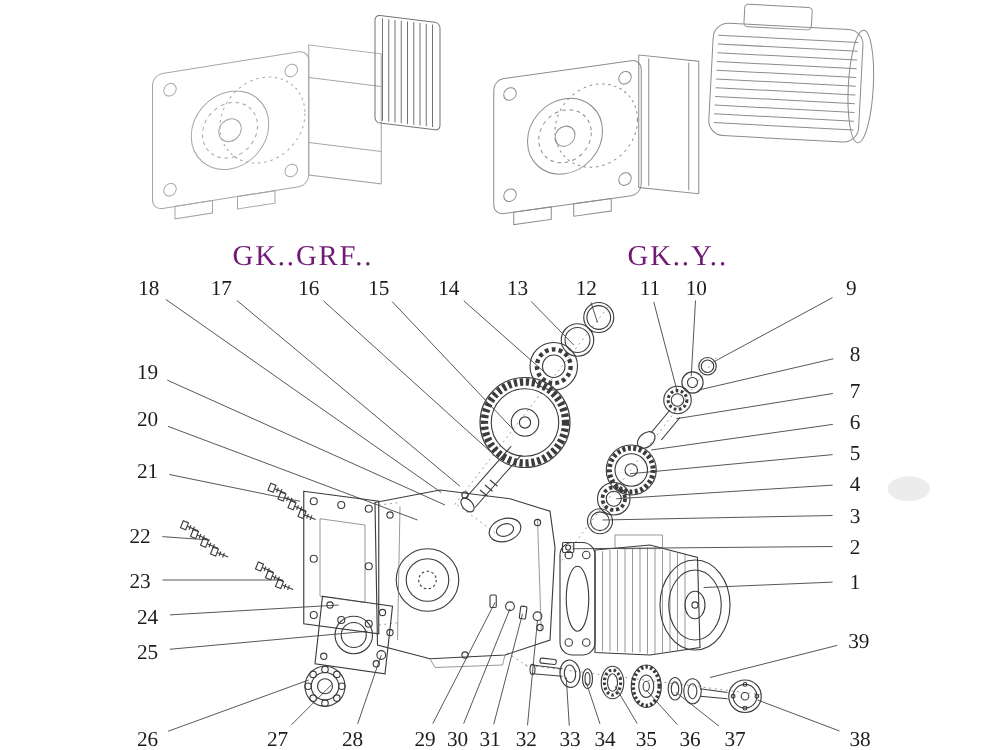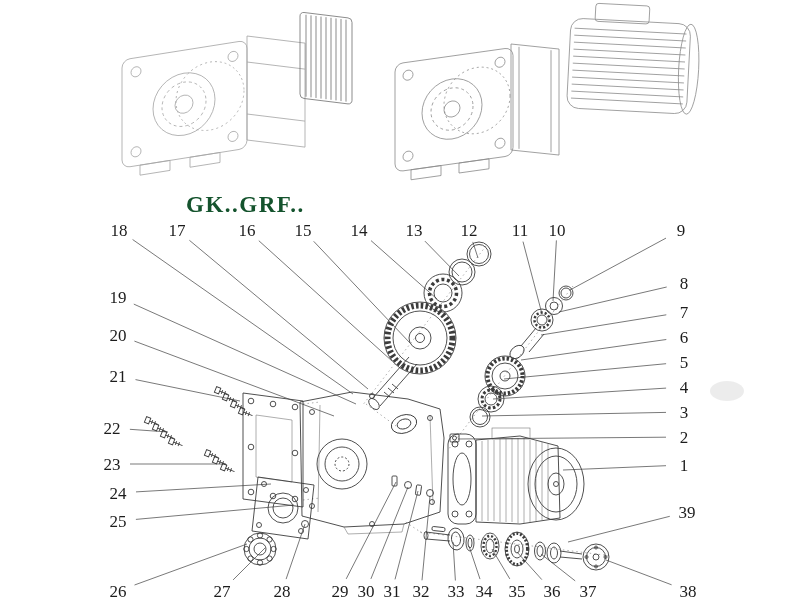--- a/index.html
+++ b/index.html
@@ -1,19 +1,19 @@
 <!DOCTYPE html>
 <html><head>
 <meta charset="utf-8">
 <style>
   html,body{margin:0;padding:0;background:#fff;}
   .stage{position:relative;width:800px;height:600px;background:#ffffff;overflow:hidden;
          font-family:"Liberation Serif",serif;}
   .stage svg{position:absolute;left:0;top:0;}
-  .title{position:absolute;font-weight:bold;font-size:23px;letter-spacing:1.5px;color:#14532d;white-space:nowrap;}
+  .title{position:absolute;font-weight:normal;font-size:23px;letter-spacing:1.5px;color:#701a75;white-space:nowrap;}
   .title-left{left:186px;top:192px;}
   .title-right{left:502px;top:192px;}
   .callout-num{font-family:"Liberation Serif",serif;font-size:17px;fill:#1c1c1c;text-anchor:middle;}
   .leader{stroke:#3f3f3f;stroke-width:0.7;}
   .art{stroke:#3c3c3c;fill:none;stroke-width:0.9;}
   .faint{stroke:#a5a5a5;fill:none;stroke-width:0.8;}
   .faint2{stroke:#8c8c8c;fill:none;stroke-width:0.8;}
   .ribs{stroke:#737373;fill:none;stroke-width:0.8;}
   .thin{stroke-width:0.55;stroke:#6b6b6b;}
 </style>
@@ -405,14 +405,15 @@
         <line x1="509.8" y1="578.9" x2="492" y2="549" class="leader"></line>
         <text x="517" y="597" class="callout-num">35</text>
         <line x1="541.8" y1="579.6" x2="517" y2="552" class="leader"></line>
         <text x="552" y="597" class="callout-num">36</text>
         <line x1="575.2" y1="580.9" x2="541" y2="554" class="leader"></line>
         <text x="588" y="597" class="callout-num">37</text>
       </g>
 </svg>
 
 <div class="title title-left">GK..GRF..</div>
+<div class="title title-right">GK..Y..</div>
 
 </div>
 
 </body></html>

